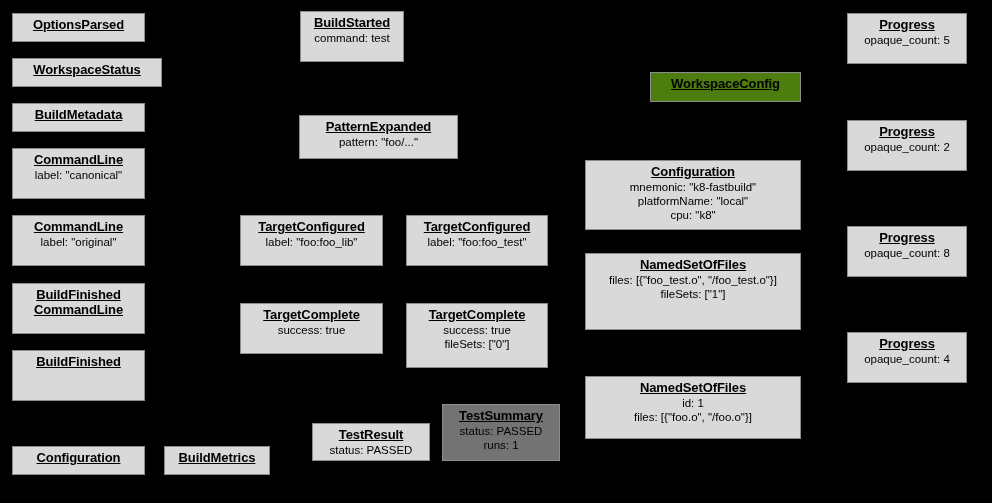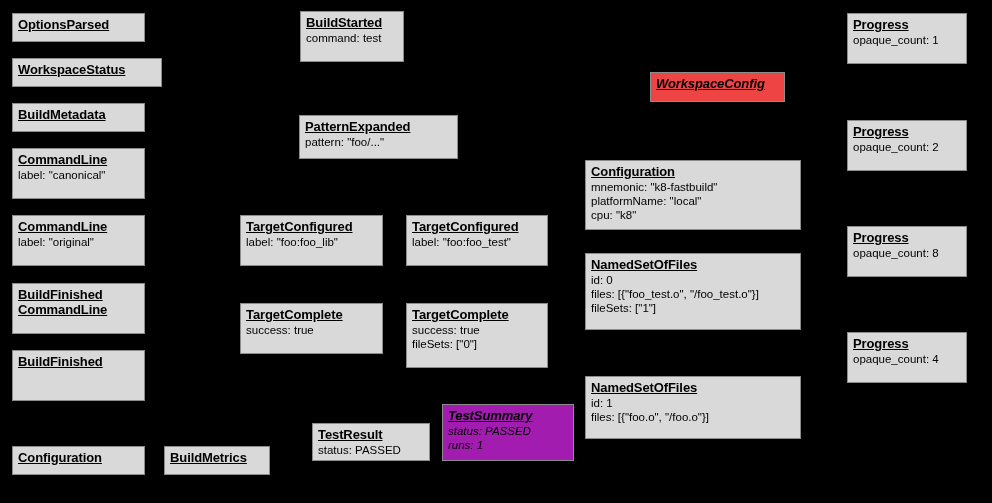--- a/index.html
+++ b/index.html
@@ -49,21 +49,21 @@
     font-size: 11.5px;
     font-weight: normal;
     color: #000000;
     line-height: 14px;
     white-space: nowrap;
   }
 </style>
 </head>
 <body>
 
-<div id="canvas" style="background: rgb(0, 0, 0);">
+<div id="canvas" style="background: rgb(0, 0, 0); text-align: center;">
     <div class="node" style="left: 12px; top: 13px; width: 133px; height: 29px; background: rgb(217, 217, 217); border-color: rgb(140, 140, 140);">
       <div class="node-title" style="color: rgb(0, 0, 0);">OptionsParsed</div>
     </div>
     <div class="node" style="left: 12px; top: 58px; width: 150px; height: 29px; background: rgb(217, 217, 217); border-color: rgb(140, 140, 140);">
       <div class="node-title" style="color: rgb(0, 0, 0);">WorkspaceStatus</div>
     </div>
     <div class="node" style="left: 12px; top: 103px; width: 133px; height: 29px; background: rgb(217, 217, 217); border-color: rgb(140, 140, 140);">
       <div class="node-title" style="color: rgb(0, 0, 0);">BuildMetadata</div>
     </div>
     <div class="node" style="left: 12px; top: 148px; width: 133px; height: 51px; background: rgb(217, 217, 217); border-color: rgb(140, 140, 140);">
@@ -129,57 +129,56 @@
         <div class="field" style="color: rgb(0, 0, 0);">success: true</div>
         <div class="field" style="color: rgb(0, 0, 0);">fileSets: ["0"]</div>
       </div>
     </div>
     <div class="node" style="left: 312px; top: 423px; width: 118px; height: 38px; background: rgb(217, 217, 217); border-color: rgb(140, 140, 140);">
       <div class="node-title" style="color: rgb(0, 0, 0);">TestResult</div>
       <div class="node-fields">
         <div class="field" style="color: rgb(0, 0, 0);">status: PASSED</div>
       </div>
     </div>
-    <div class="node" style="left: 442px; top: 404px; width: 132px; height: 57px; background: #a21caf; border-color: rgb(140, 140, 140); font-style: italic;">
+    <div class="node" style="left: 442px; top: 404px; width: 118px; height: 57px; background: #737373; border-color: rgb(140, 140, 140);">
       <div class="node-title" style="color: rgb(0, 0, 0);">TestSummary</div>
       <div class="node-fields">
         <div class="field" style="color: rgb(0, 0, 0);">status: PASSED</div>
         <div class="field" style="color: rgb(0, 0, 0);">runs: 1</div>
       </div>
     </div>
-    <div class="node" style="left: 650px; top: 72px; width: 135px; height: 30px; background: #ef4444; border-color: rgb(140, 140, 140); font-style: italic;">
+    <div class="node" style="left: 650px; top: 72px; width: 151px; height: 30px; background: #4d7c0f; border-color: rgb(140, 140, 140);">
       <div class="node-title" style="color: rgb(0, 0, 0);">WorkspaceConfig</div>
     </div>
     <div class="node" style="left: 585px; top: 160px; width: 216px; height: 70px; background: rgb(217, 217, 217); border-color: rgb(140, 140, 140);">
       <div class="node-title" style="color: rgb(0, 0, 0);">Configuration</div>
       <div class="node-fields">
         <div class="field" style="color: rgb(0, 0, 0);">mnemonic: "k8-fastbuild"</div>
         <div class="field" style="color: rgb(0, 0, 0);">platformName: "local"</div>
         <div class="field" style="color: rgb(0, 0, 0);">cpu: "k8"</div>
       </div>
     </div>
     <div class="node" style="left: 585px; top: 253px; width: 216px; height: 77px; background: rgb(217, 217, 217); border-color: rgb(140, 140, 140);">
       <div class="node-title" style="color: rgb(0, 0, 0);">NamedSetOfFiles</div>
       <div class="node-fields">
-        <div class="field" style="color: rgb(0, 0, 0);">id: 0</div>
         <div class="field" style="color: rgb(0, 0, 0);">files: [{"foo_test.o", "/foo_test.o"}]</div>
         <div class="field" style="color: rgb(0, 0, 0);">fileSets: ["1"]</div>
       </div>
     </div>
     <div class="node" style="left: 585px; top: 376px; width: 216px; height: 63px; background: rgb(217, 217, 217); border-color: rgb(140, 140, 140);">
       <div class="node-title" style="color: rgb(0, 0, 0);">NamedSetOfFiles</div>
       <div class="node-fields">
         <div class="field" style="color: rgb(0, 0, 0);">id: 1</div>
         <div class="field" style="color: rgb(0, 0, 0);">files: [{"foo.o", "/foo.o"}]</div>
       </div>
     </div>
     <div class="node" style="left: 847px; top: 13px; width: 120px; height: 51px; background: rgb(217, 217, 217); border-color: rgb(140, 140, 140);">
       <div class="node-title" style="color: rgb(0, 0, 0);">Progress</div>
       <div class="node-fields">
-        <div class="field" style="color: rgb(0, 0, 0);">opaque_count: 1</div>
+        <div class="field" style="color: rgb(0, 0, 0);">opaque_count: 5</div>
       </div>
     </div>
     <div class="node" style="left: 847px; top: 120px; width: 120px; height: 51px; background: rgb(217, 217, 217); border-color: rgb(140, 140, 140);">
       <div class="node-title" style="color: rgb(0, 0, 0);">Progress</div>
       <div class="node-fields">
         <div class="field" style="color: rgb(0, 0, 0);">opaque_count: 2</div>
       </div>
     </div>
     <div class="node" style="left: 847px; top: 226px; width: 120px; height: 51px; background: rgb(217, 217, 217); border-color: rgb(140, 140, 140);">
       <div class="node-title" style="color: rgb(0, 0, 0);">Progress</div>

